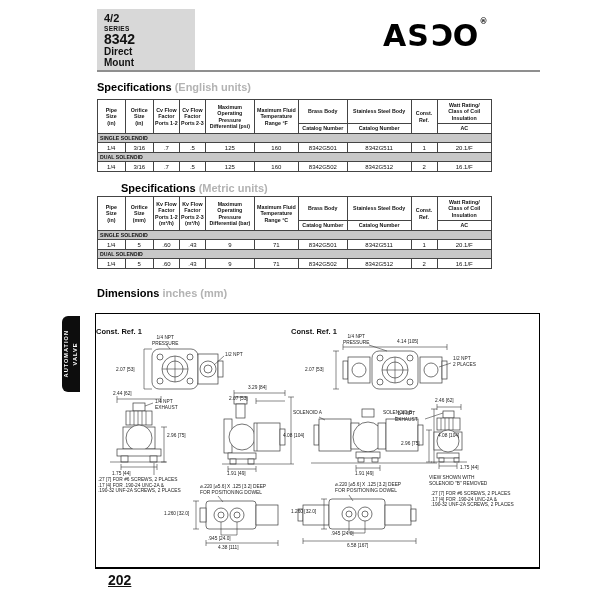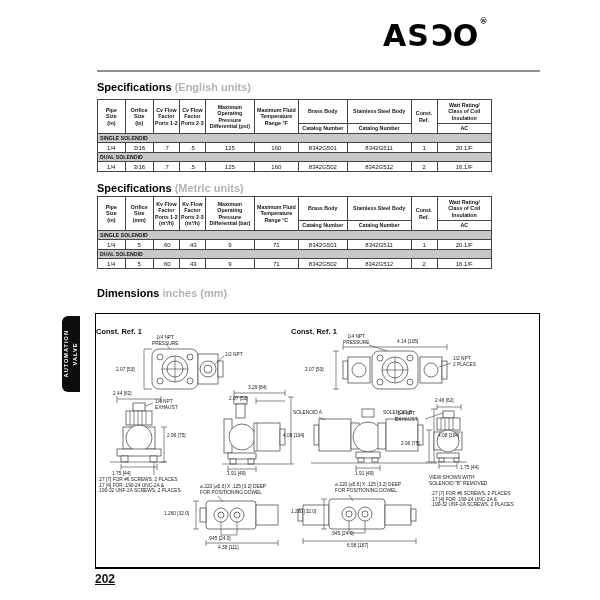--- a/index.html
+++ b/index.html
@@ -45,27 +45,34 @@
   .lbl{position:absolute;font-size:4.8px;line-height:1.18;white-space:pre-line;color:#1c1c1c;}
   .lbl.c{text-align:center;}
 
   
   .side-tab{position:absolute;left:62px;top:316px;width:18px;height:76px;background:#0d0d0d;
             border-radius:6px 0 0 6px;display:flex;align-items:center;justify-content:center;}
   .side-tab-inner{writing-mode:vertical-rl;transform:rotate(180deg);color:#fff;
                   font-size:5.6px;font-weight:bold;letter-spacing:1px;line-height:1.6;
                   text-align:center;}
 
-  .page-num{position:absolute;left:95px;top:572px;font-size:12px;font-weight:bold;text-decoration:underline;}
+  .page-num{position:absolute;left:108px;top:572px;font-size:14px;font-weight:bold;text-decoration:underline;}
 </style>
 </head>
 <body>
 
 <div class="page">
 
+  <div class="series-box">
+    <div class="l1">4/2</div>
+    <div class="l2">SERIES</div>
+    <div class="l3">8342</div>
+    <div class="l4">Direct</div>
+    <div class="l5">Mount</div>
+  </div>
   <div class="brand"><span>A</span><span>S</span><span class="mirror">C</span><span>O</span><sup>®</sup></div>
   <div class="header-rule"></div>
 
   <div class="sec-heading" style="top:81px;text-align:right;">
     <span>Specifications</span>
     <span class="sec-sub">(English units)</span>
   </div>
   <table class="spec" style="top:99px;">
     <colgroup>
       <col style="width:7%">
@@ -140,21 +147,21 @@
         <td class="val">125</td>
         <td class="val">160</td>
         <td class="val">8342G502</td>
         <td class="val">8342G512</td>
         <td class="val">2</td>
         <td class="val">16.1/F</td>
       </tr>
     </tbody>
   </table>
 
-  <div class="sec-heading" style="top:182px;">
+  <div class="sec-heading" style="top:182px;margin-left:24px;">
     <span>Specifications</span>
     <span class="sec-sub">(Metric units)</span>
   </div>
   <table class="spec" style="top:196px;">
     <colgroup>
       <col style="width:7%">
         <col style="width:7.2%">
         <col style="width:6.6%">
         <col style="width:6.6%">
       <col style="width:12.4%">

